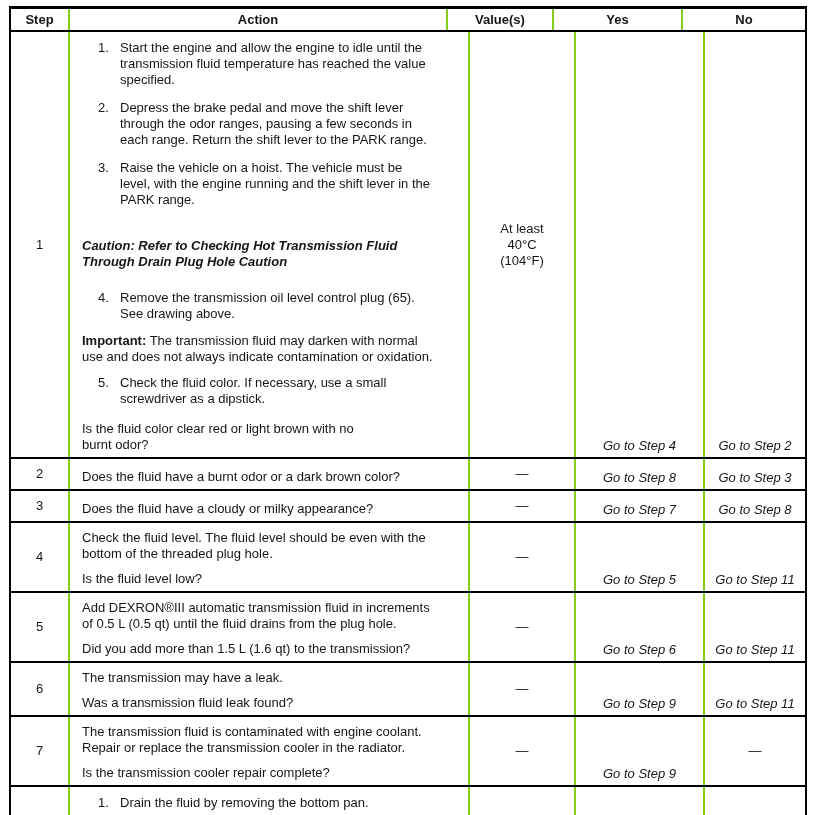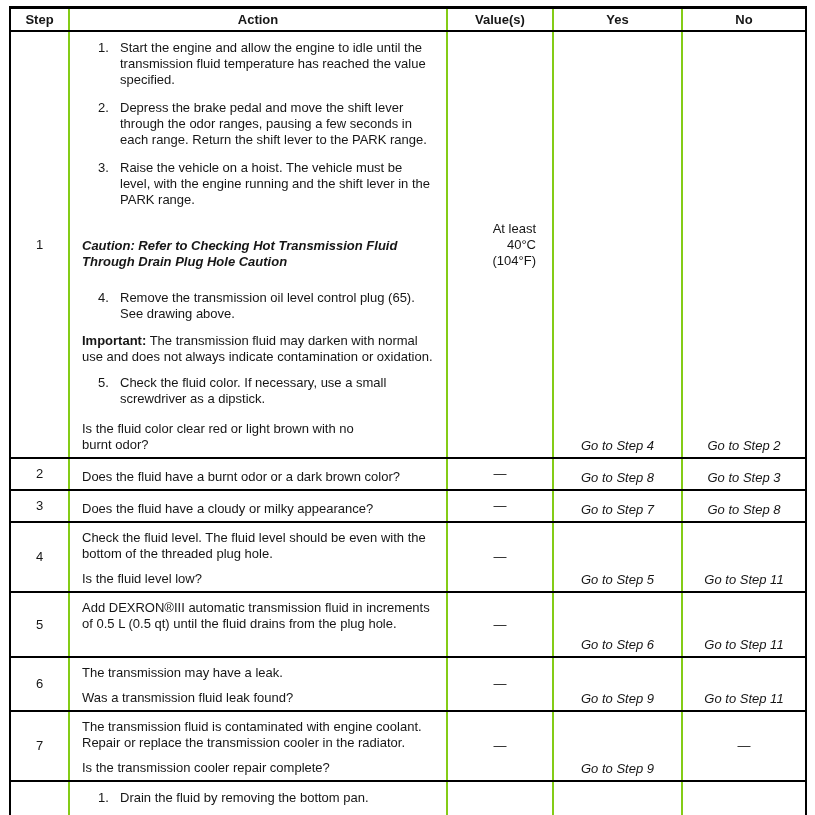--- a/index.html
+++ b/index.html
@@ -54,23 +54,24 @@
   }
   .action-cell {
     display: flex;
     flex-direction: column;
     padding: 5px 10px 4px 12px;
   }
   .values-cell {
     display: flex;
     align-items: center;
     justify-content: center;
-    text-align: right;
+    text-align: center;
     white-space: pre-line;
     padding: 2px 16px;
+    margin-left: 22px;
   }
   .goto-cell {
     display: flex;
     justify-content: center;
     font-style: italic;
     padding: 2px 4px 3px 4px;
     text-align: left;
   }
   .goto-cell.bottom { align-items: flex-end; }
   .goto-cell.center { align-items: center; font-style: normal; }
@@ -165,20 +166,21 @@
           <div class="question">Is the fluid level low?</div>
         </div>
         <div class="cell values-col values-cell">—</div>
         <div class="cell yes-col goto-cell bottom">Go to Step 5</div>
         <div class="cell no-col goto-cell bottom">Go to Step 11</div>
       </div>
       <div class="row">
         <div class="cell step-col step-cell">5</div>
         <div class="cell action-col action-cell">
           <div class="plain">Add DEXRON®III automatic transmission fluid in increments of 0.5 L (0.5 qt) until the fluid drains from the plug hole.</div>
+          <div class="question">Did you add more than 1.5 L (1.6 qt) to the transmission?</div>
         </div>
         <div class="cell values-col values-cell">—</div>
         <div class="cell yes-col goto-cell bottom">Go to Step 6</div>
         <div class="cell no-col goto-cell bottom">Go to Step 11</div>
       </div>
       <div class="row">
         <div class="cell step-col step-cell">6</div>
         <div class="cell action-col action-cell">
           <div class="plain">The transmission may have a leak.</div>
           <div class="question">Was a transmission fluid leak found?</div>

